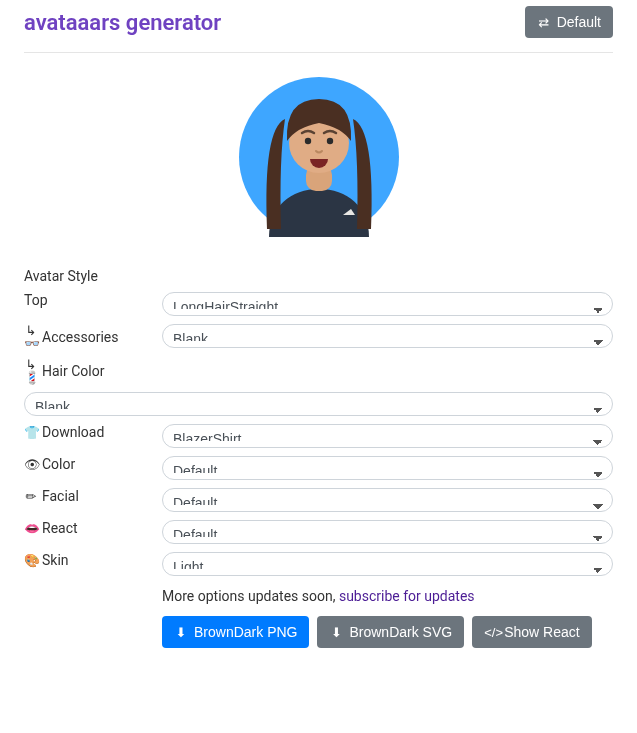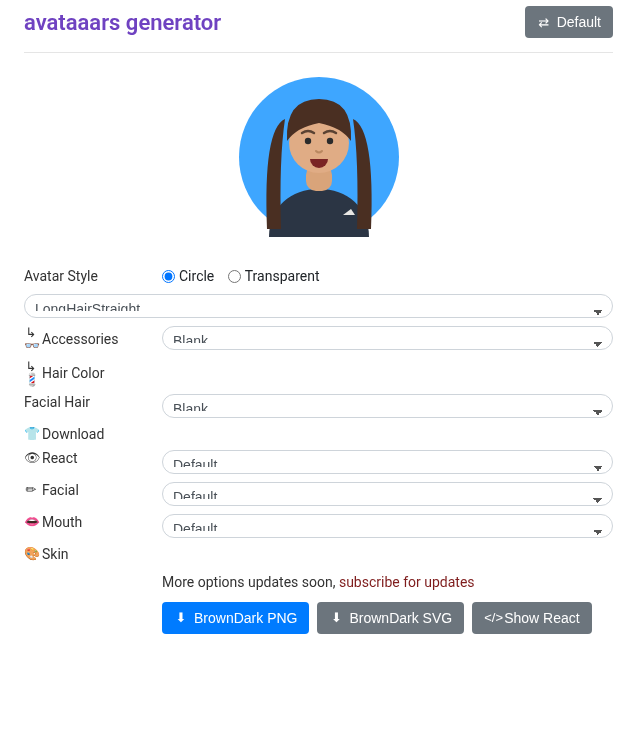--- a/index.html
+++ b/index.html
@@ -87,21 +87,21 @@
     background-position: calc(100% - 14px) 15px, calc(100% - 9px) 15px;
     background-size: 5px 5px, 5px 5px;
     background-repeat: no-repeat;
     cursor: pointer;
   }
   .footer-text {
     margin: 12px 0 12px 138px;
     font-size: 14px;
     color: #333;
   }
-  .footer-text a { color: #7f1d1d; text-decoration: none; cursor: pointer; }
+  .footer-text a { color: #4c1d95; text-decoration: none; cursor: pointer; }
   .button-row { margin-left: 138px; display: flex; gap: 8px; }
   .ico { font-style: normal; font-size: 13px; line-height: 1; width: 14px; text-align: center; }
 </style>
 </head>
 <body>
 
 <div class="container">
 
   <div class="header-row">
     <div class="title">avataaars generator</div>
@@ -134,33 +134,26 @@
       <path d="M77 82 q3 3 6 0" stroke="#b98860" stroke-width="2" fill="none" stroke-linecap="round"></path>
 
       <path d="M71 90 a9 9 0 0 0 18 0 z" fill="#7a2424"></path>
 
       <path d="M104 146 l8 -6 l4 6 z" fill="#e9e7e4"></path>
     </svg>
   </div>
 
   <div class="form-row">
     <div class="label-col">Avatar Style</div>
-    <div class="control-col">
-      <label class="radio-item">
-        <input type="radio" name="avstyle" checked="" style="">
-        <span>Circle</span>
-      </label>
-      <label class="radio-item">
-        <input type="radio" name="avstyle" style="">
-        <span>Transparent</span>
-      </label>
-    </div>
-  </div>
-
-  <div class="form-row">
+  </div>
+
+  <div class="form-row">
+    <div class="label-col">
+        <span>Top</span>
+      </div>
     <div class="control-col">
       <select class="form-control">
         <option>LongHairStraight</option>
       </select>
     </div>
   </div>
 
   <div class="form-row">
     <div class="label-col">
       <i class="ico">↳ 👓</i>
@@ -174,41 +167,43 @@
   </div>
 
   <div class="form-row">
     <div class="label-col">
       <i class="ico">↳ 💈</i>
       <span>Hair Color</span>
     </div>
   </div>
 
   <div class="form-row">
-    <div class="label-col">
-        <span>Facial Hair</span>
-      </div>
     <div class="control-col">
       <select class="form-control">
         <option>Blank</option>
       </select>
     </div>
   </div>
 
   <div class="form-row">
     <div class="label-col">
       <i class="ico">👕</i>
       <span>Download</span>
     </div>
+    <div class="control-col">
+      <select class="form-control">
+        <option>BlazerShirt</option>
+      </select>
+    </div>
   </div>
 
   <div class="form-row">
     <div class="label-col">
       <i class="ico">👁</i>
-      <span>React</span>
+      <span>Color</span>
     </div>
     <div class="control-col">
       <select class="form-control">
         <option>Default</option>
       </select>
     </div>
   </div>
 
   <div class="form-row">
     <div class="label-col">
@@ -218,33 +213,38 @@
     <div class="control-col">
       <select class="form-control">
         <option>Default</option>
       </select>
     </div>
   </div>
 
   <div class="form-row">
     <div class="label-col">
       <i class="ico">👄</i>
-      <span>Mouth</span>
+      <span>React</span>
     </div>
     <div class="control-col">
       <select class="form-control">
         <option>Default</option>
       </select>
     </div>
   </div>
 
   <div class="form-row">
     <div class="label-col">
       <i class="ico">🎨</i>
       <span>Skin</span>
+    </div>
+    <div class="control-col">
+      <select class="form-control">
+        <option>Light</option>
+      </select>
     </div>
   </div>
 
   <div class="footer-text">
     <span>More options updates soon, </span><a>subscribe for updates</a>
   </div>
 
   <div class="button-row">
     <button class="btn btn-primary">
       <i class="ico">⬇</i>

